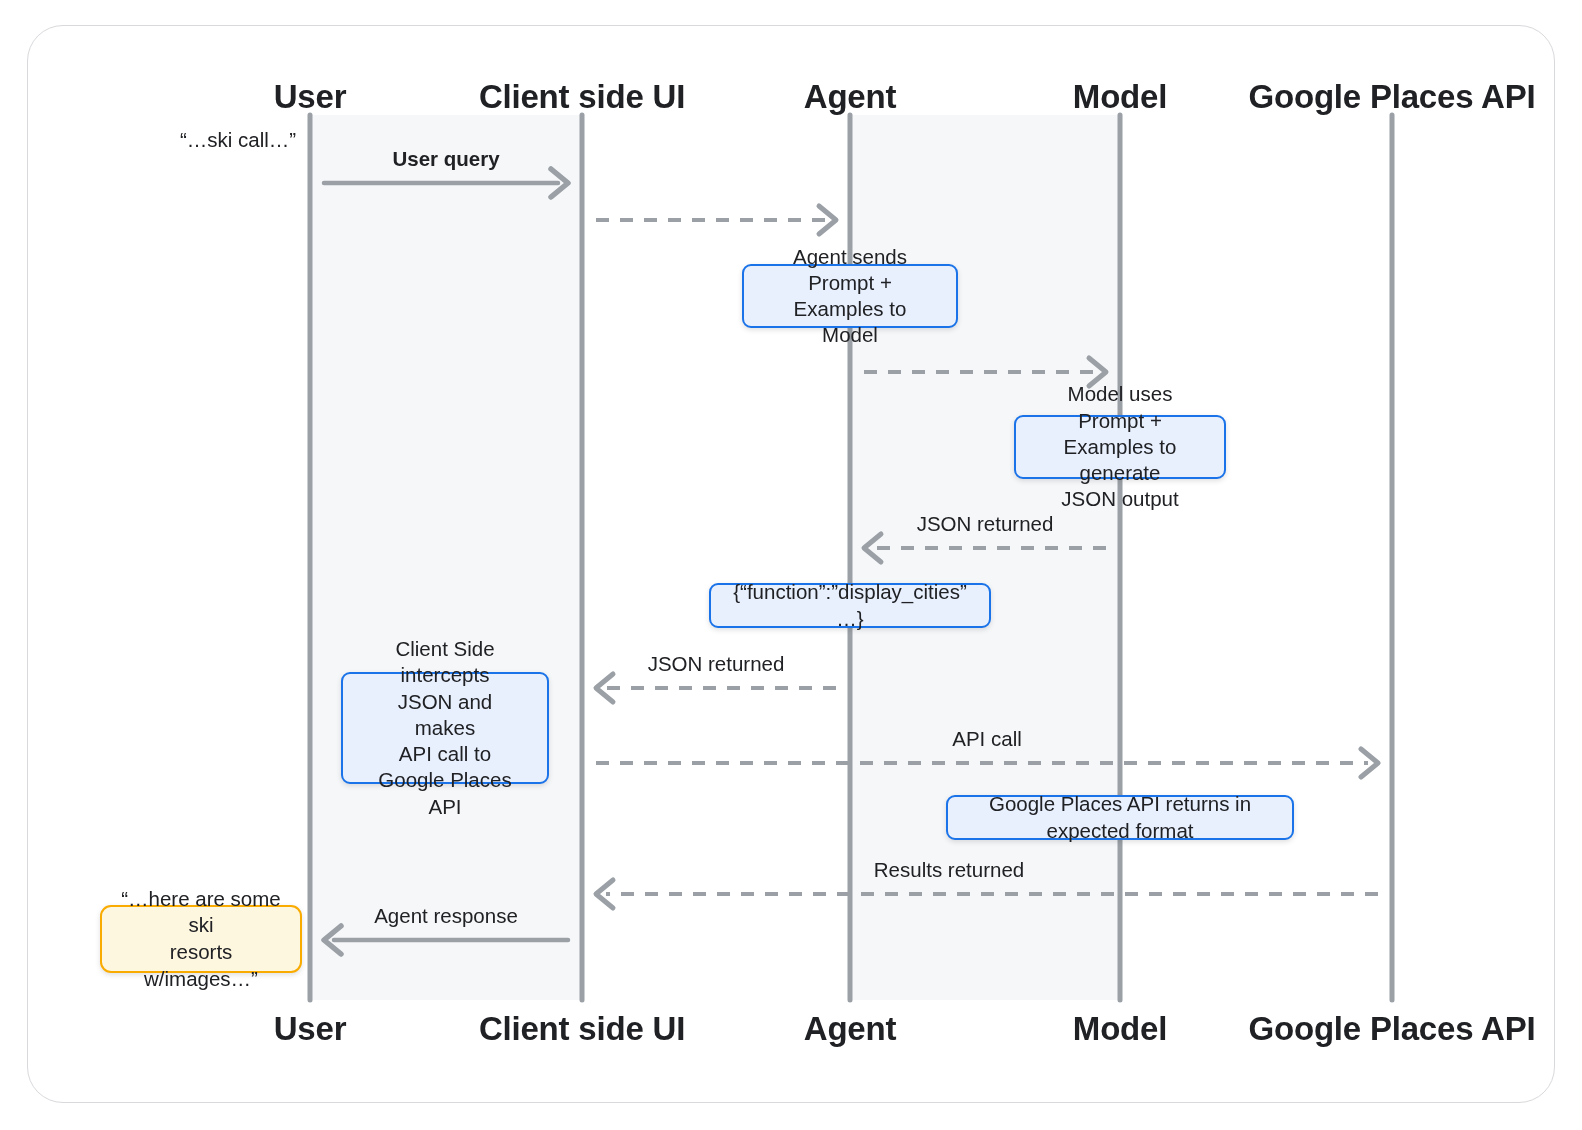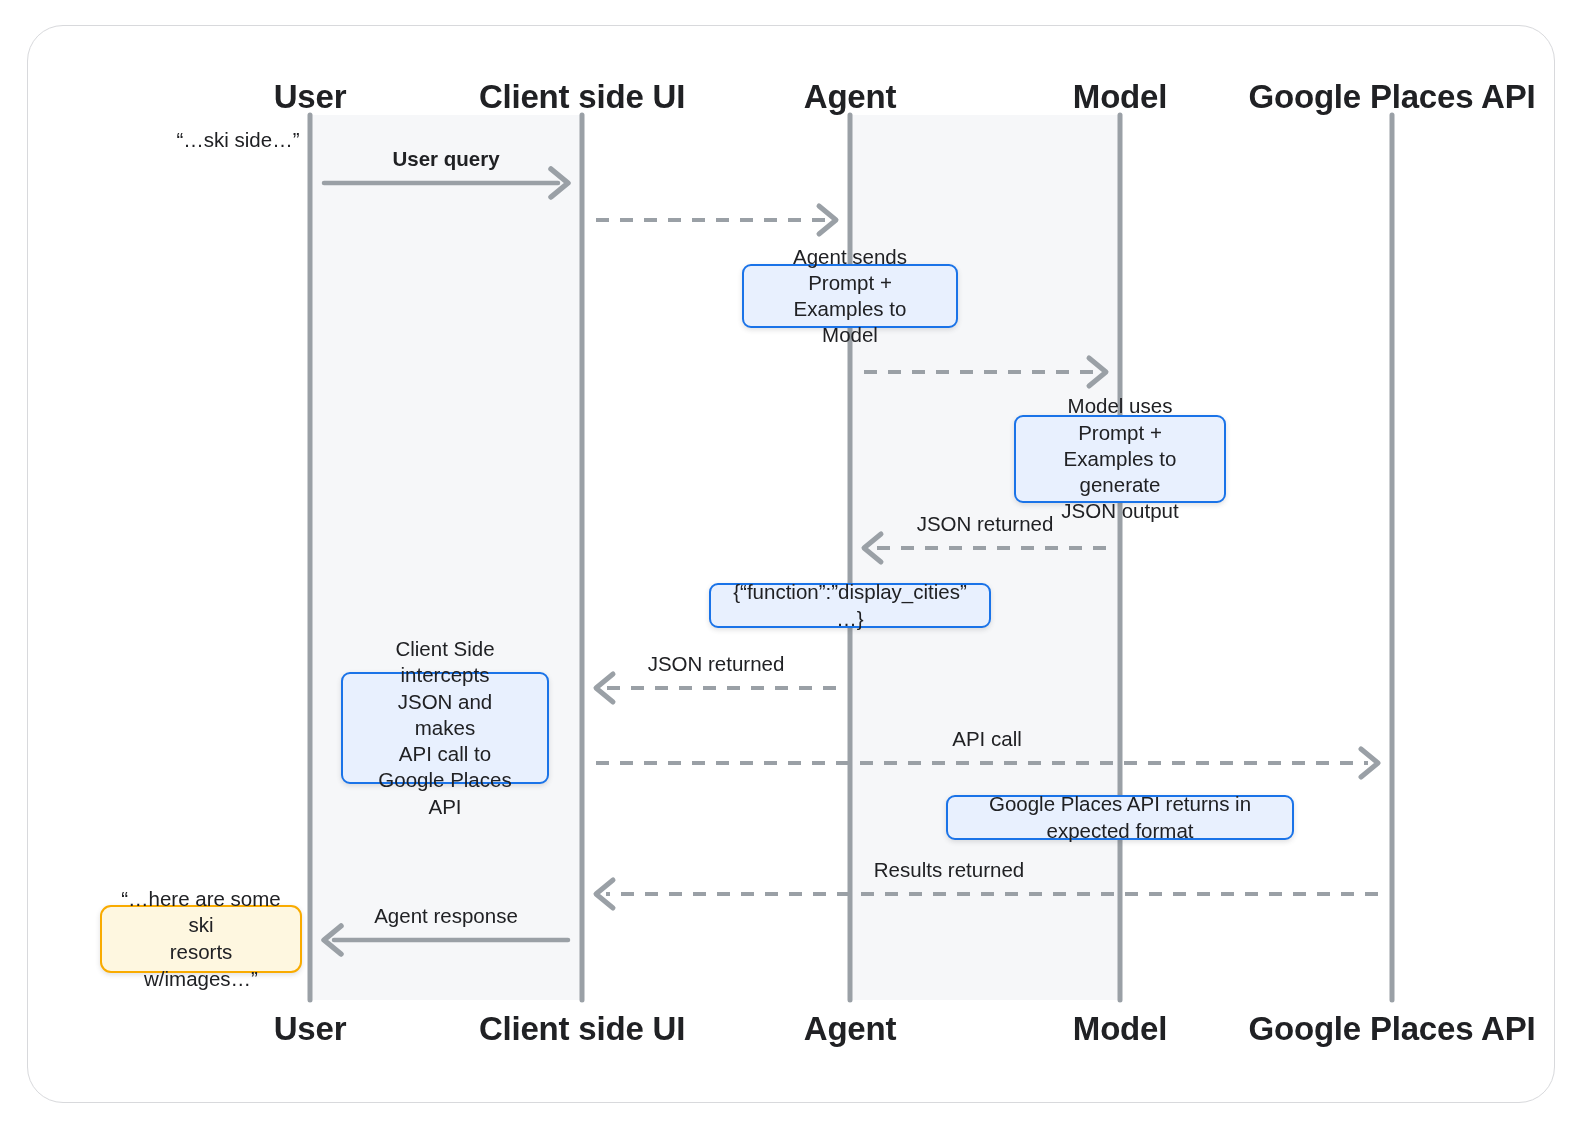--- a/index.html
+++ b/index.html
@@ -163,33 +163,33 @@
       <div class="msg-label" style="left: 716px; top: 652px;">JSON returned</div>
       <div class="msg-label" style="left: 987px; top: 727px;">API call</div>
       <div class="msg-label" style="left: 949px; top: 858px;">Results returned</div>
       <div class="msg-label" style="left: 446px; top: 904px;">Agent response</div>
     </div>
 
   <div id="notes">
       <div class="note" style="left: 850px; top: 264px; width: 216px; height: 64px;">
         <span>Agent sends Prompt +<br>Examples to Model</span>
       </div>
-      <div class="note" style="left: 1120px; top: 415px; width: 212px; height: 88px; text-align: center;">
+      <div class="note" style="left: 1120px; top: 415px; width: 212px; height: 64px; text-align: center;">
         <span>Model uses Prompt +<br>Examples to generate<br>JSON output</span>
       </div>
       <div class="note" style="left: 850px; top: 583px; width: 282px; height: 45px;">
         <span>{“function”:”display_cities” …}</span>
       </div>
       <div class="note" style="left: 445px; top: 672px; width: 208px; height: 112px;">
         <span>Client Side intercepts<br>JSON and makes<br>API call to<br>Google Places API</span>
       </div>
       <div class="note" style="left: 1120px; top: 795px; width: 348px; height: 45px;">
         <span>Google Places API returns in expected format</span>
       </div>
     </div>
 
   <div id="quotes">
-      <div class="side-quote" style="left: 238px; top: 128px;">“…ski side…”</div>
+      <div class="side-quote" style="left: 238px; top: 128px;">“…ski call…”</div>
       <div class="bubble" style="left: 181px; top: 905px; width: 202px; height: 68px;">
         <span>“…here are some ski<br>resorts w/images…”</span>
       </div>
     </div>
 </div>
 
 </body></html>

